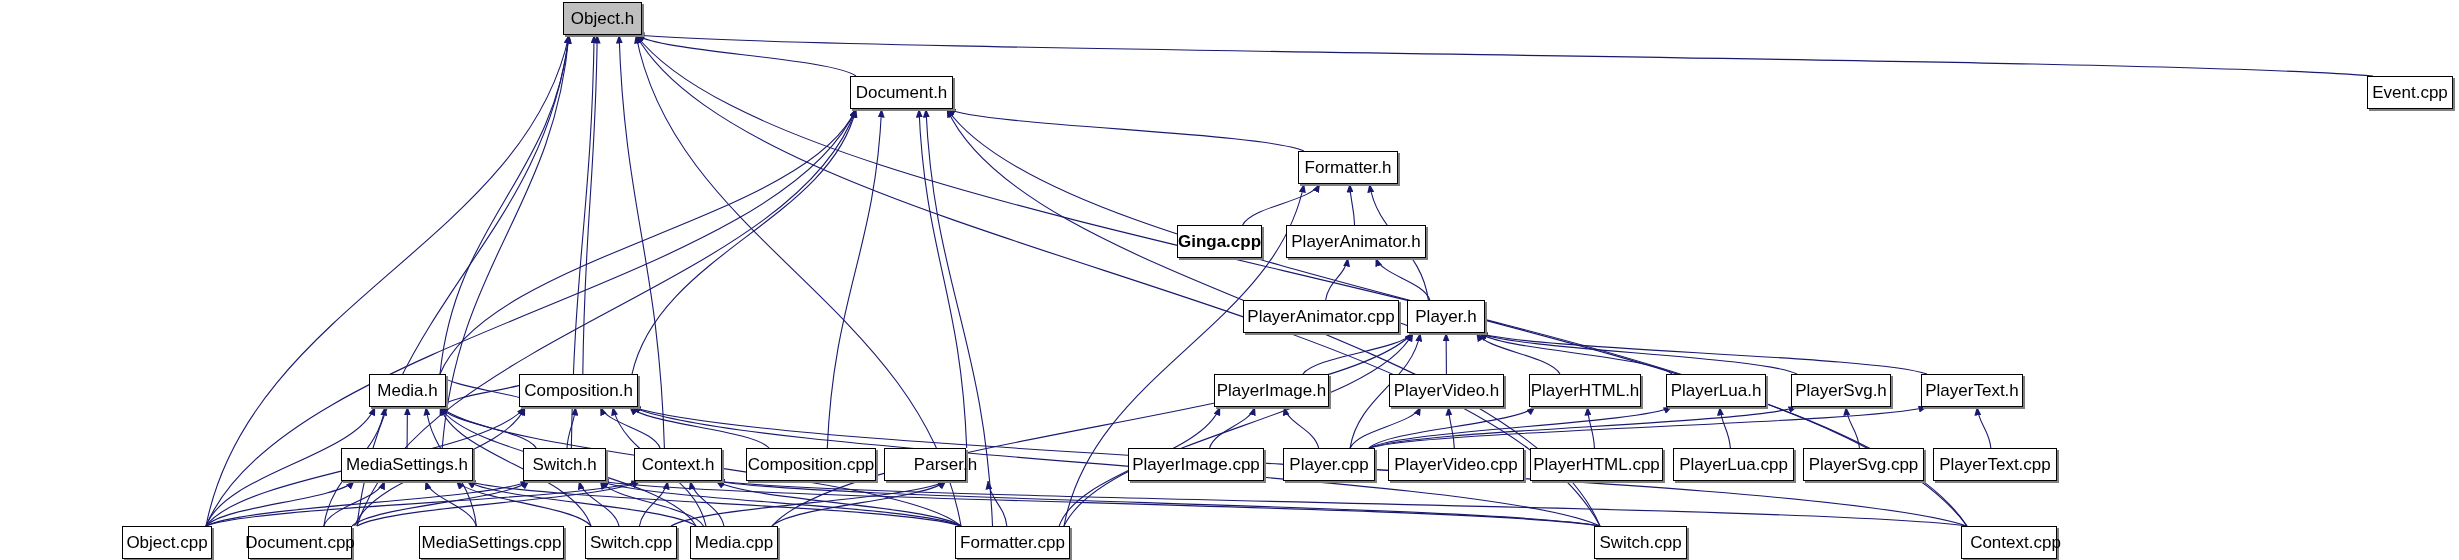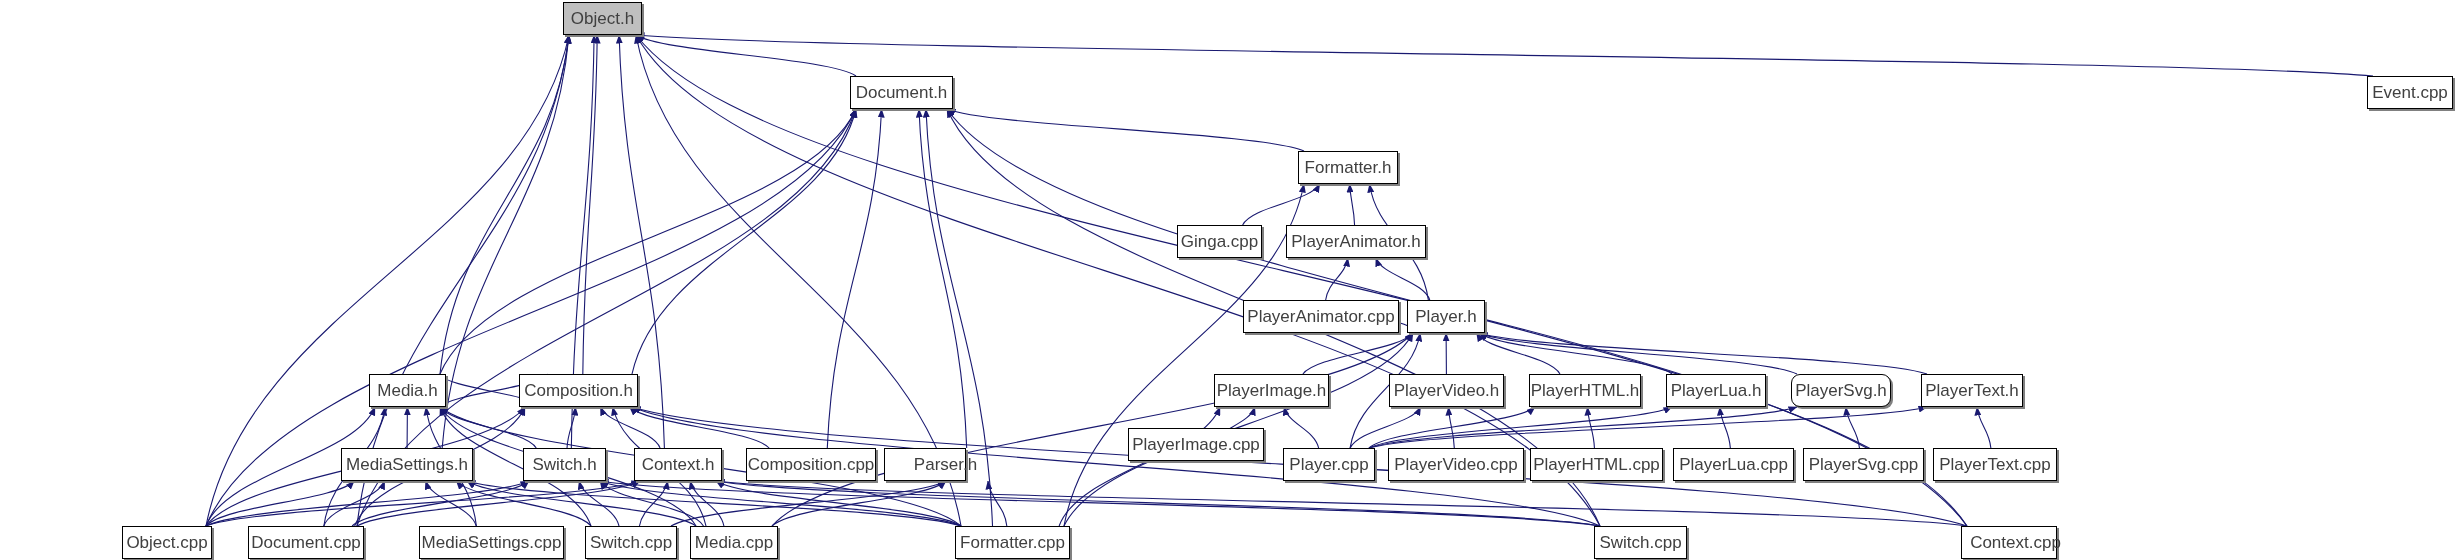--- a/index.html
+++ b/index.html
@@ -23,21 +23,21 @@
     top: 0;
     width: 2459px;
     height: 560px;
     pointer-events: none;
   }
   .node {
     position: absolute;
     box-sizing: border-box;
     border: 1px solid #000000;
     background: #ffffff;
-    color: #404040;
+    color: #000000;
     font-family: "Liberation Sans", sans-serif;
     font-size: 17px;
     line-height: 1;
     display: flex;
     align-items: center;
     justify-content: center;
     white-space: nowrap;
     height: 33px;
     box-shadow: 2px 2px 0 0 #808080;
     z-index: 5;
@@ -160,21 +160,21 @@
       </div>
       <div class="node" style="left: 2367px; top: 76px; width: 86px;">
         <span class="node-label">Event.cpp</span>
       </div>
       <div class="node" style="left: 850px; top: 76px; width: 103px;">
         <span class="node-label">Document.h</span>
       </div>
       <div class="node" style="left: 1298px; top: 151px; width: 100px;">
         <span class="node-label">Formatter.h</span>
       </div>
-      <div class="node" style="left: 1177px; top: 225px; width: 85px;">
+      <div class="node" style="left: 1177px; top: 225px; width: 85px; font-weight: bold;">
         <span class="node-label">Ginga.cpp</span>
       </div>
       <div class="node" style="left: 1286px; top: 225px; width: 140px;">
         <span class="node-label">PlayerAnimator.h</span>
       </div>
       <div class="node" style="left: 1243px; top: 300px; width: 156px;">
         <span class="node-label">PlayerAnimator.cpp</span>
       </div>
       <div class="node" style="left: 1407px; top: 300px; width: 78px;">
         <span class="node-label">Player.h</span>
@@ -190,42 +190,42 @@
       </div>
       <div class="node" style="left: 1389px; top: 374px; width: 115px;">
         <span class="node-label">PlayerVideo.h</span>
       </div>
       <div class="node" style="left: 1529px; top: 374px; width: 112px;">
         <span class="node-label">PlayerHTML.h</span>
       </div>
       <div class="node" style="left: 1666px; top: 374px; width: 100px;">
         <span class="node-label">PlayerLua.h</span>
       </div>
-      <div class="node" style="left: 1791px; top: 374px; width: 100px; border-radius: 9px;">
+      <div class="node" style="left: 1791px; top: 374px; width: 100px;">
         <span class="node-label">PlayerSvg.h</span>
       </div>
       <div class="node" style="left: 1921px; top: 374px; width: 102px;">
         <span class="node-label">PlayerText.h</span>
       </div>
       <div class="node" style="left: 341px; top: 448px; width: 132px;">
         <span class="node-label">MediaSettings.h</span>
       </div>
       <div class="node" style="left: 523px; top: 448px; width: 83px;">
         <span class="node-label">Switch.h</span>
       </div>
       <div class="node" style="left: 634px; top: 448px; width: 88px;">
         <span class="node-label">Context.h</span>
       </div>
       <div class="node" style="left: 746px; top: 448px; width: 130px;">
         <span class="node-label">Composition.cpp</span>
       </div>
       <div class="node" style="left: 884px; top: 448px; width: 82px; padding-left: 41px;">
         <span class="node-label">Parser.h</span>
       </div>
-      <div class="node" style="left: 1128px; top: 428px; width: 136px;">
+      <div class="node" style="left: 1128px; top: 448px; width: 136px;">
         <span class="node-label">PlayerImage.cpp</span>
       </div>
       <div class="node" style="left: 1283px; top: 448px; width: 92px;">
         <span class="node-label">Player.cpp</span>
       </div>
       <div class="node" style="left: 1388px; top: 448px; width: 136px;">
         <span class="node-label">PlayerVideo.cpp</span>
       </div>
       <div class="node" style="left: 1530px; top: 448px; width: 133px;">
         <span class="node-label">PlayerHTML.cpp</span>
@@ -235,21 +235,21 @@
       </div>
       <div class="node" style="left: 1803px; top: 448px; width: 121px;">
         <span class="node-label">PlayerSvg.cpp</span>
       </div>
       <div class="node" style="left: 1933px; top: 448px; width: 124px;">
         <span class="node-label">PlayerText.cpp</span>
       </div>
       <div class="node" style="left: 122px; top: 526px; width: 90px;">
         <span class="node-label">Object.cpp</span>
       </div>
-      <div class="node" style="left: 248px; top: 526px; width: 116px;">
+      <div class="node" style="left: 248px; top: 526px; width: 104px;">
         <span class="node-label">Document.cpp</span>
       </div>
       <div class="node" style="left: 419px; top: 526px; width: 145px;">
         <span class="node-label">MediaSettings.cpp</span>
       </div>
       <div class="node" style="left: 585px; top: 526px; width: 92px;">
         <span class="node-label">Switch.cpp</span>
       </div>
       <div class="node" style="left: 690px; top: 526px; width: 88px;">
         <span class="node-label">Media.cpp</span>

